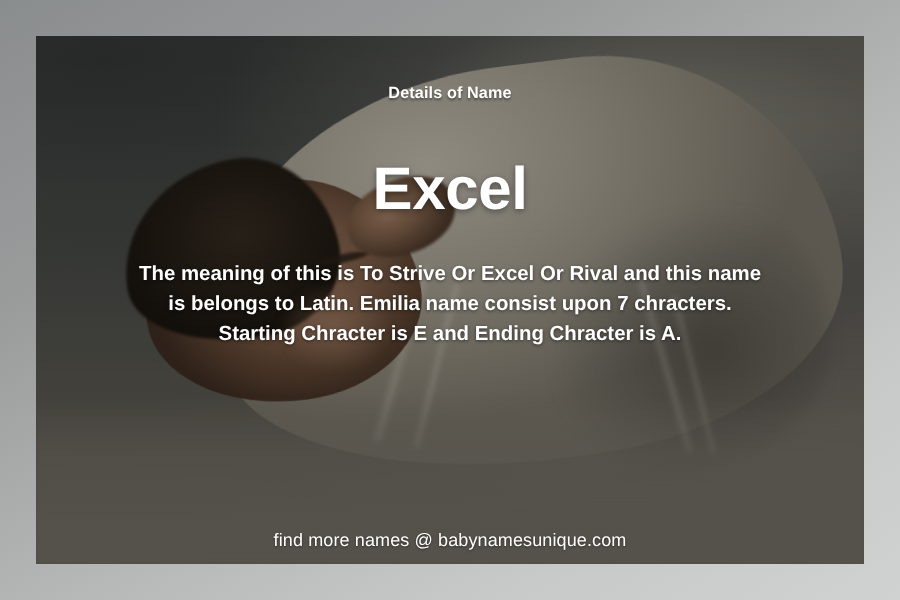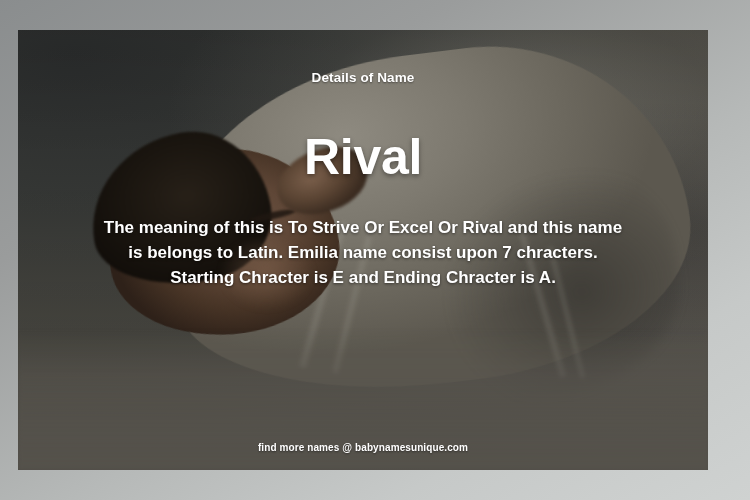--- a/index.html
+++ b/index.html
@@ -19,21 +19,21 @@
     position: relative;
     width: 750px;
     height: 500px;
     background: linear-gradient(150deg, #8a8d8e 0%, #9a9c9c 28%, #b6b9b8 58%, #c6c9c8 78%, #cfd2d1 100%);
     box-sizing: border-box;
   }
 
   
   .photo-stage {
     position: absolute;
-    left: 18px;
+    left: 30px;
     top: 30px;
     width: 690px;
     height: 440px;
     overflow: hidden;
     background: #4a4a47;
   }
 
   
   .bg-base {
     position: absolute;
@@ -185,22 +185,22 @@
     font-size: 17px;
     font-weight: bold;
     line-height: 25px;
     text-shadow: 0 1px 3px rgba(0,0,0,0.55);
   }
   .footer {
     position: absolute;
     left: 0;
     right: 0;
     top: 412px;
-    font-size: 10px;
-    font-weight: bold;
+    font-size: 15px;
+    font-weight: normal;
     letter-spacing: 0.1px;
     text-shadow: 0 1px 2px rgba(0,0,0,0.45);
   }
 </style>
 </head>
 <body>
 
 <div class="card">
 
   <div class="photo-stage">
@@ -217,21 +217,21 @@
     <div class="head"></div>
     <div class="hair"></div>
     <div class="cheek"></div>
     <div class="eye e1"></div>
     <div class="arm"></div>
     <div class="mattress"></div>
 
     <div class="overlay">
       <div class="kicker">Details of Name</div>
 
-      <div class="name">Rival</div>
+      <div class="name">Excel</div>
 
       <div class="desc">The meaning of this is To Strive Or Excel Or Rival and this name is belongs to Latin. Emilia name consist upon 7 chracters. Starting Chracter is E and Ending Chracter is A.</div>
 
       <div class="footer">find more names @ babynamesunique.com</div>
     </div>
   </div>
 
 </div>
 
 </body></html>

